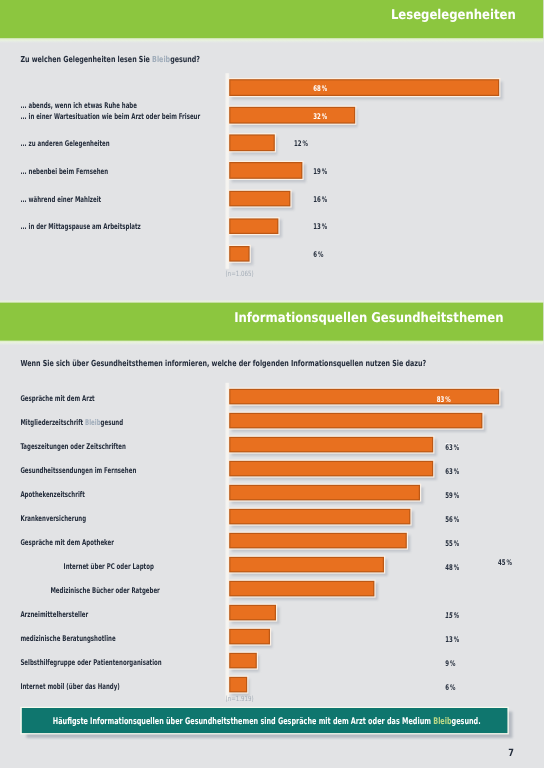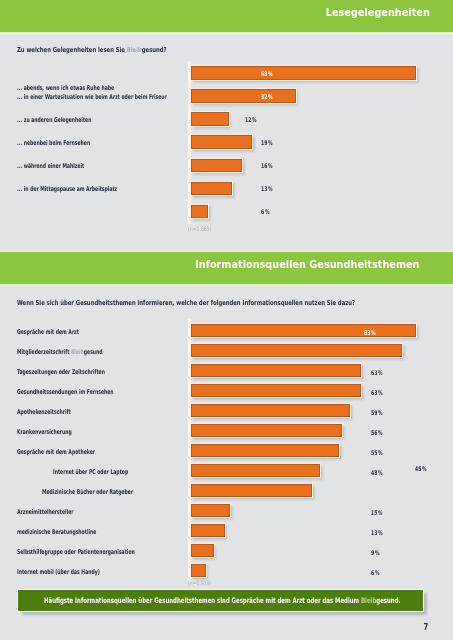--- a/index.html
+++ b/index.html
@@ -40,21 +40,21 @@
 
   .vlabel{position:absolute;font-size:6.5px;font-weight:bold;line-height:6px;}
   .vlabel .sq{transform:scaleX(0.775);word-spacing:-1.0px;}
   .vlabel.inside{color:#ffffff;}
   .vlabel.outside{color:#242d3c;}
 
   .nnote{position:absolute;font-size:6.0px;color:#a5aeb8;font-weight:normal;line-height:5.2px;}
   .nnote .sq{transform:scaleX(0.85);}
 
   .footer-shadow{position:absolute;background:rgba(155,162,172,0.62);filter:blur(1.0px);}
-  .footer{position:absolute;background:#4d7c0f;outline:1.7px solid #f5faee;}
+  .footer{position:absolute;background:#0f766e;outline:1.7px solid #f5faee;}
   .footer-text{position:absolute;font-size:7.6px;font-weight:bold;color:#ffffff;line-height:7px;}
   .footer-text .sq{transform:scaleX(0.787);}
   .footer-text .tone-light{color:#bcd987;}
 
   .pageno{position:absolute;font-size:8.4px;font-weight:bold;color:#242d3c;line-height:8.4px;}
   .pageno .sq{transform:scaleX(0.9);}
 </style>
 </head>
 <body>
 

